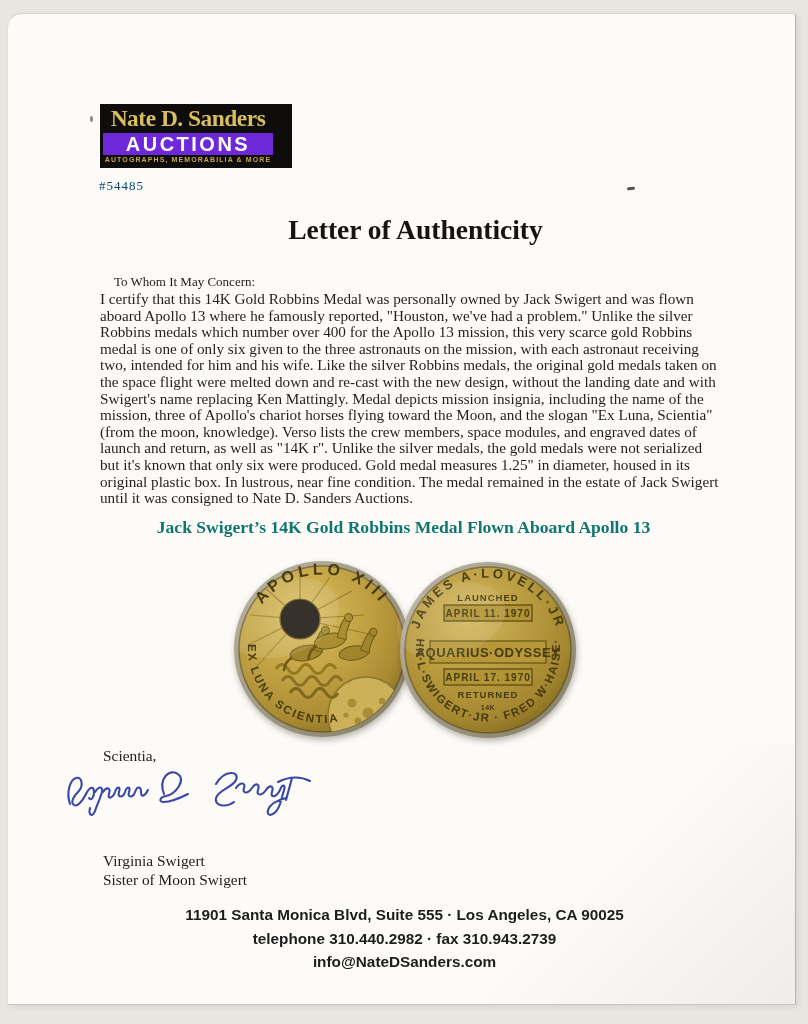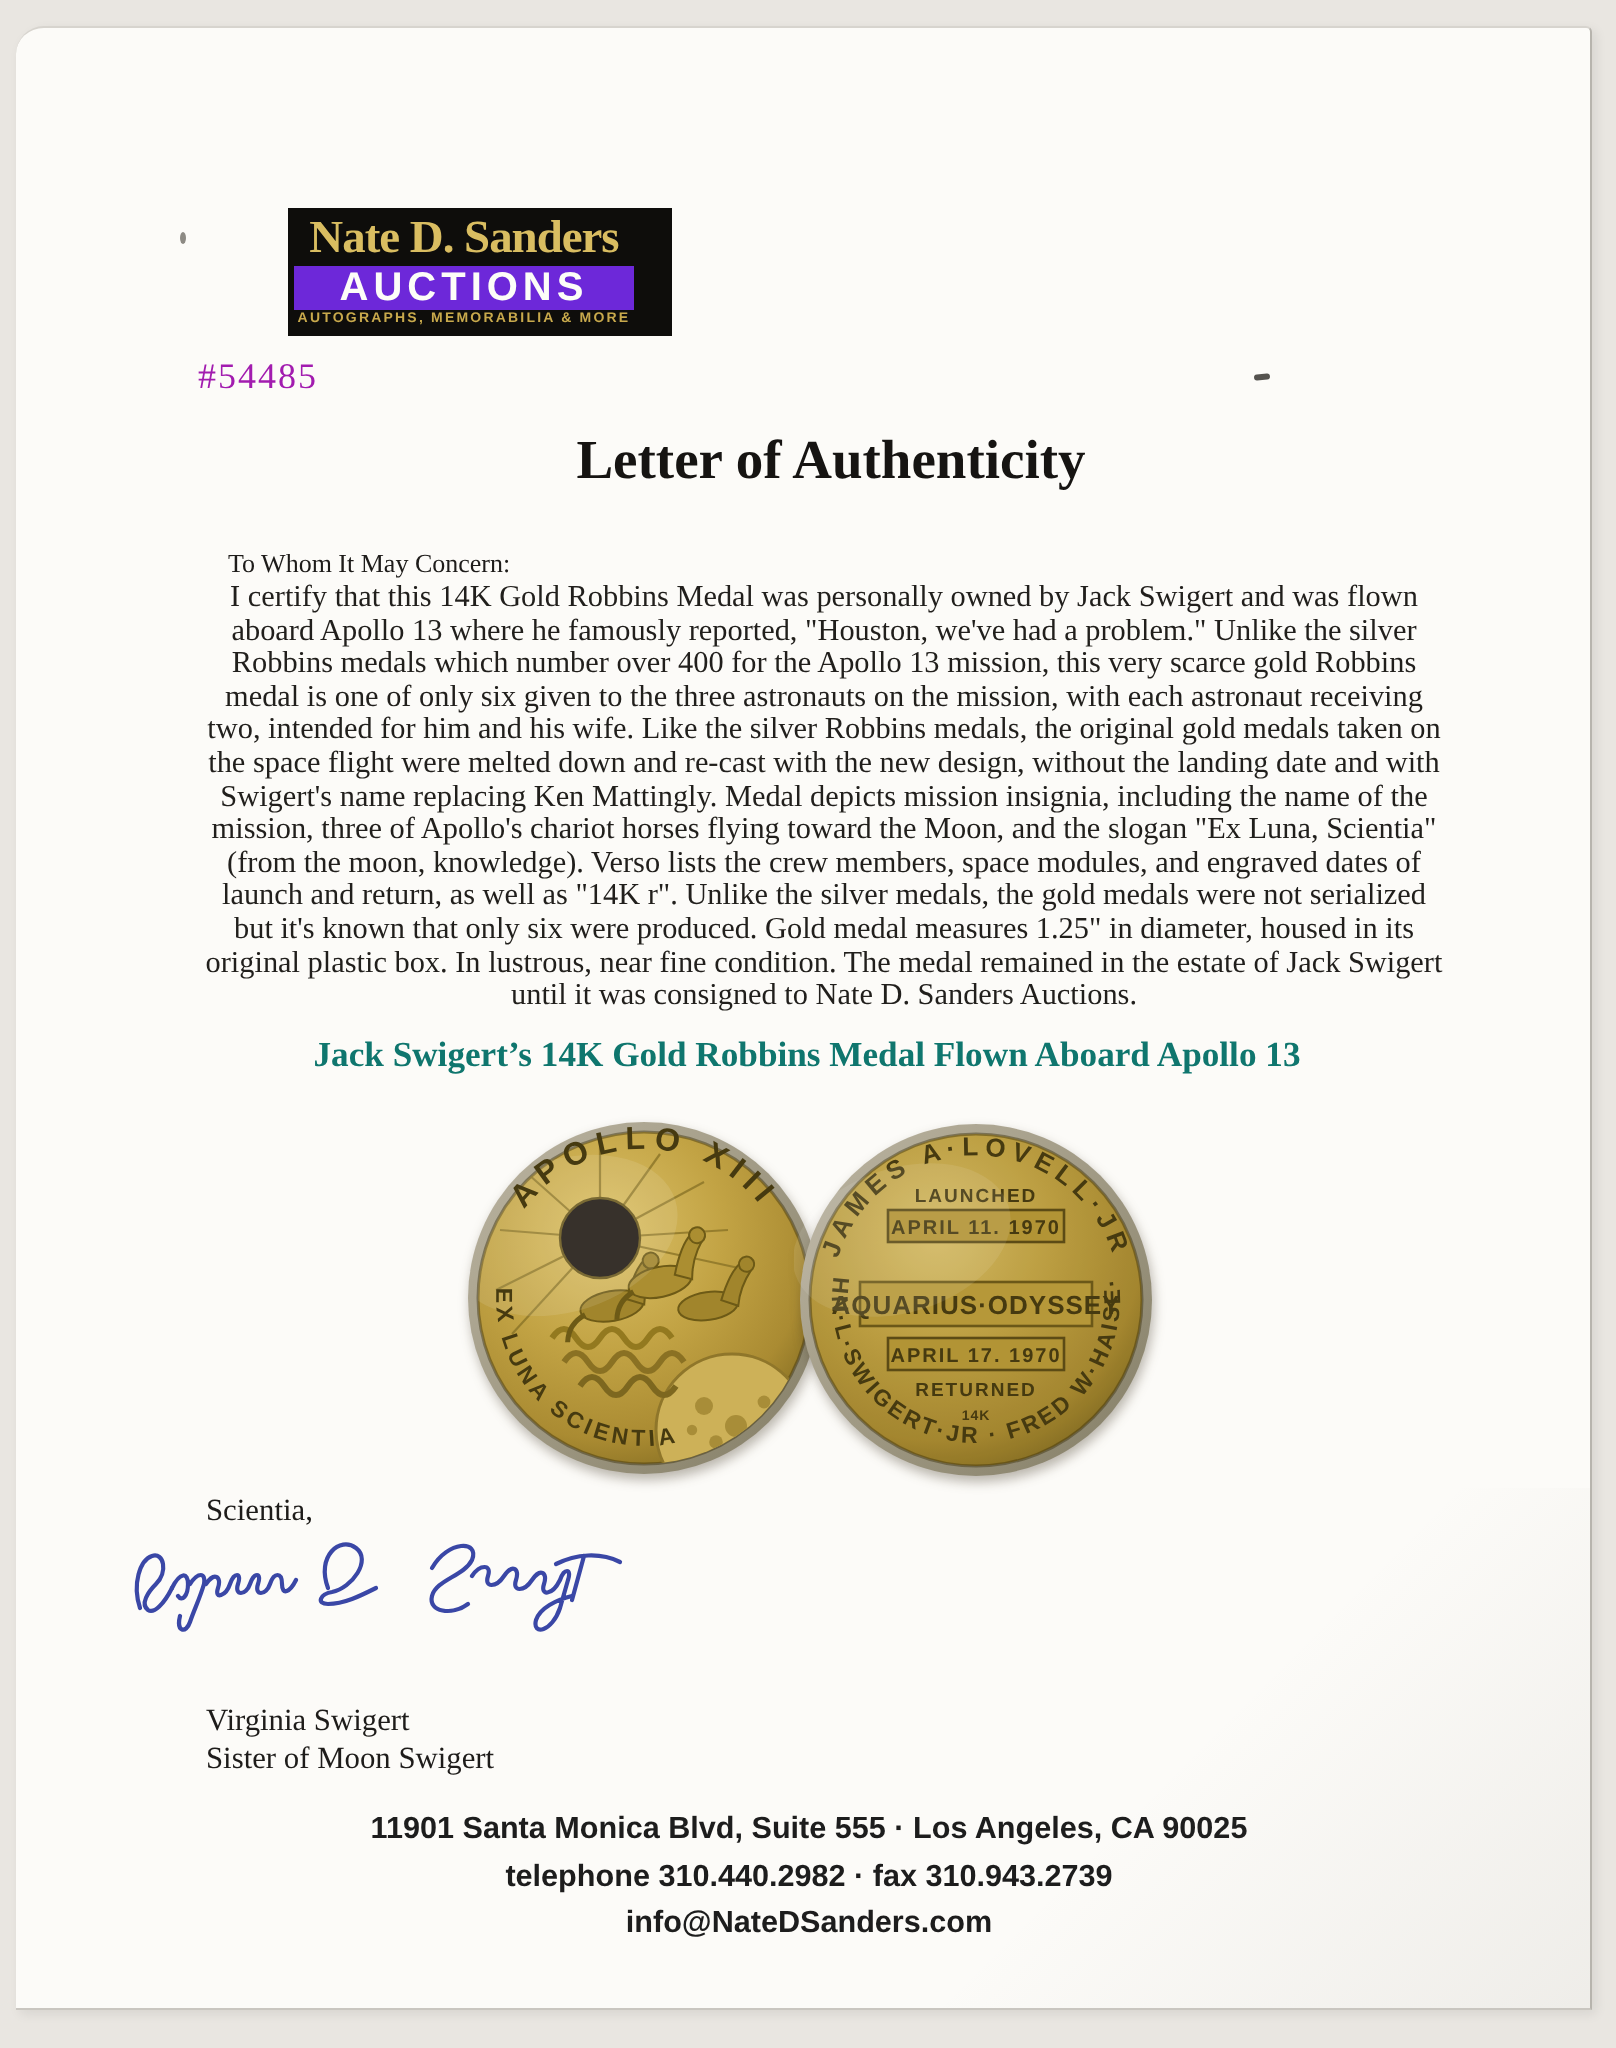--- a/index.html
+++ b/index.html
@@ -5,33 +5,33 @@
   html,body{margin:0;padding:0;}
   .canvas{position:relative;width:808px;height:1024px;background:#e9e6e1;overflow:hidden;
           font-family:"Liberation Serif",serif;color:#1e1c1a;}
   .paper{position:absolute;left:8px;top:13px;width:787px;height:990px;background:#fcfbf8;
          border-radius:14px 3px 0 0;
          border-top:1px solid #d7d4ce;border-right:1px solid #b7b4ad;border-bottom:1px solid #c9c6c0;
          box-shadow:2px 2px 6px rgba(0,0,0,0.08);}
   .paper::after{content:"";position:absolute;right:0;bottom:0;width:340px;height:260px;
          background:linear-gradient(315deg,rgba(120,112,98,0.10),rgba(120,112,98,0.0) 55%);pointer-events:none;}
   
-  .logo{position:absolute;left:92px;top:90px;width:192px;background:#0e0d0b;padding:2px 19px 3px 3px;box-sizing:border-box;margin-left:44px;}
+  .logo{position:absolute;left:92px;top:90px;width:192px;background:#0e0d0b;padding:2px 19px 3px 3px;box-sizing:border-box;}
   .logo-name{font-family:"Liberation Serif",serif;font-weight:bold;font-size:23px;line-height:26px;
              color:#d9bd61;text-align:center;letter-spacing:-0.5px;transform:scaleX(1.02);}
   .logo-banner{background:#6d28d9;color:#fdfdf8;font-family:"Liberation Sans",sans-serif;font-weight:bold;
              font-size:20px;line-height:22px;text-align:center;letter-spacing:2.5px;margin-top:1px;}
   .logo-tagline{color:#c8a94c;font-family:"Liberation Sans",sans-serif;font-weight:bold;font-size:7px;
              line-height:10px;text-align:center;letter-spacing:1.1px;}
-  .item-number{position:absolute;left:91px;top:164px;font-size:18px;color:#a21caf;letter-spacing:1px;}
+  .item-number{position:absolute;left:91px;top:164px;font-size:13px;color:#0c4a6e;letter-spacing:1px;}
   .title{position:absolute;left:0;top:200px;width:100%;margin:0;text-align:center;padding-left:28px;
          box-sizing:border-box;font-size:27.5px;font-weight:bold;color:#161412;}
   .salutation{position:absolute;left:92px;top:246px;margin:14px;font-size:13px;}
   .body-text{position:absolute;left:92px;top:277px;width:624px;margin:0;font-size:15.2px;line-height:16.6px;
-         color:#211f1c;text-align:center;}
+         color:#211f1c;}
   .headline{position:absolute;left:0;top:503px;width:100%;margin:0;text-align:center;padding-left:4px;
          box-sizing:border-box;font-size:17.6px;font-weight:bold;color:#0f766e;}
   .medals{position:absolute;left:215px;top:540px;width:370px;height:190px;}
   .coin{position:absolute;filter:drop-shadow(1px 3px 3px rgba(60,50,30,0.35));}
   .coin.obv{left:8px;top:4px;}
   .coin.rev{left:174px;top:5px;}
   .closing{position:absolute;left:95px;top:733px;margin:0;font-size:15.4px;}
   .signature{position:absolute;left:56px;top:744px;}
   .signer{position:absolute;left:95px;top:838px;margin:0;font-size:15.4px;line-height:18.5px;}
   .footer{position:absolute;left:0;top:889px;width:100%;text-align:center;padding-left:6px;box-sizing:border-box;

